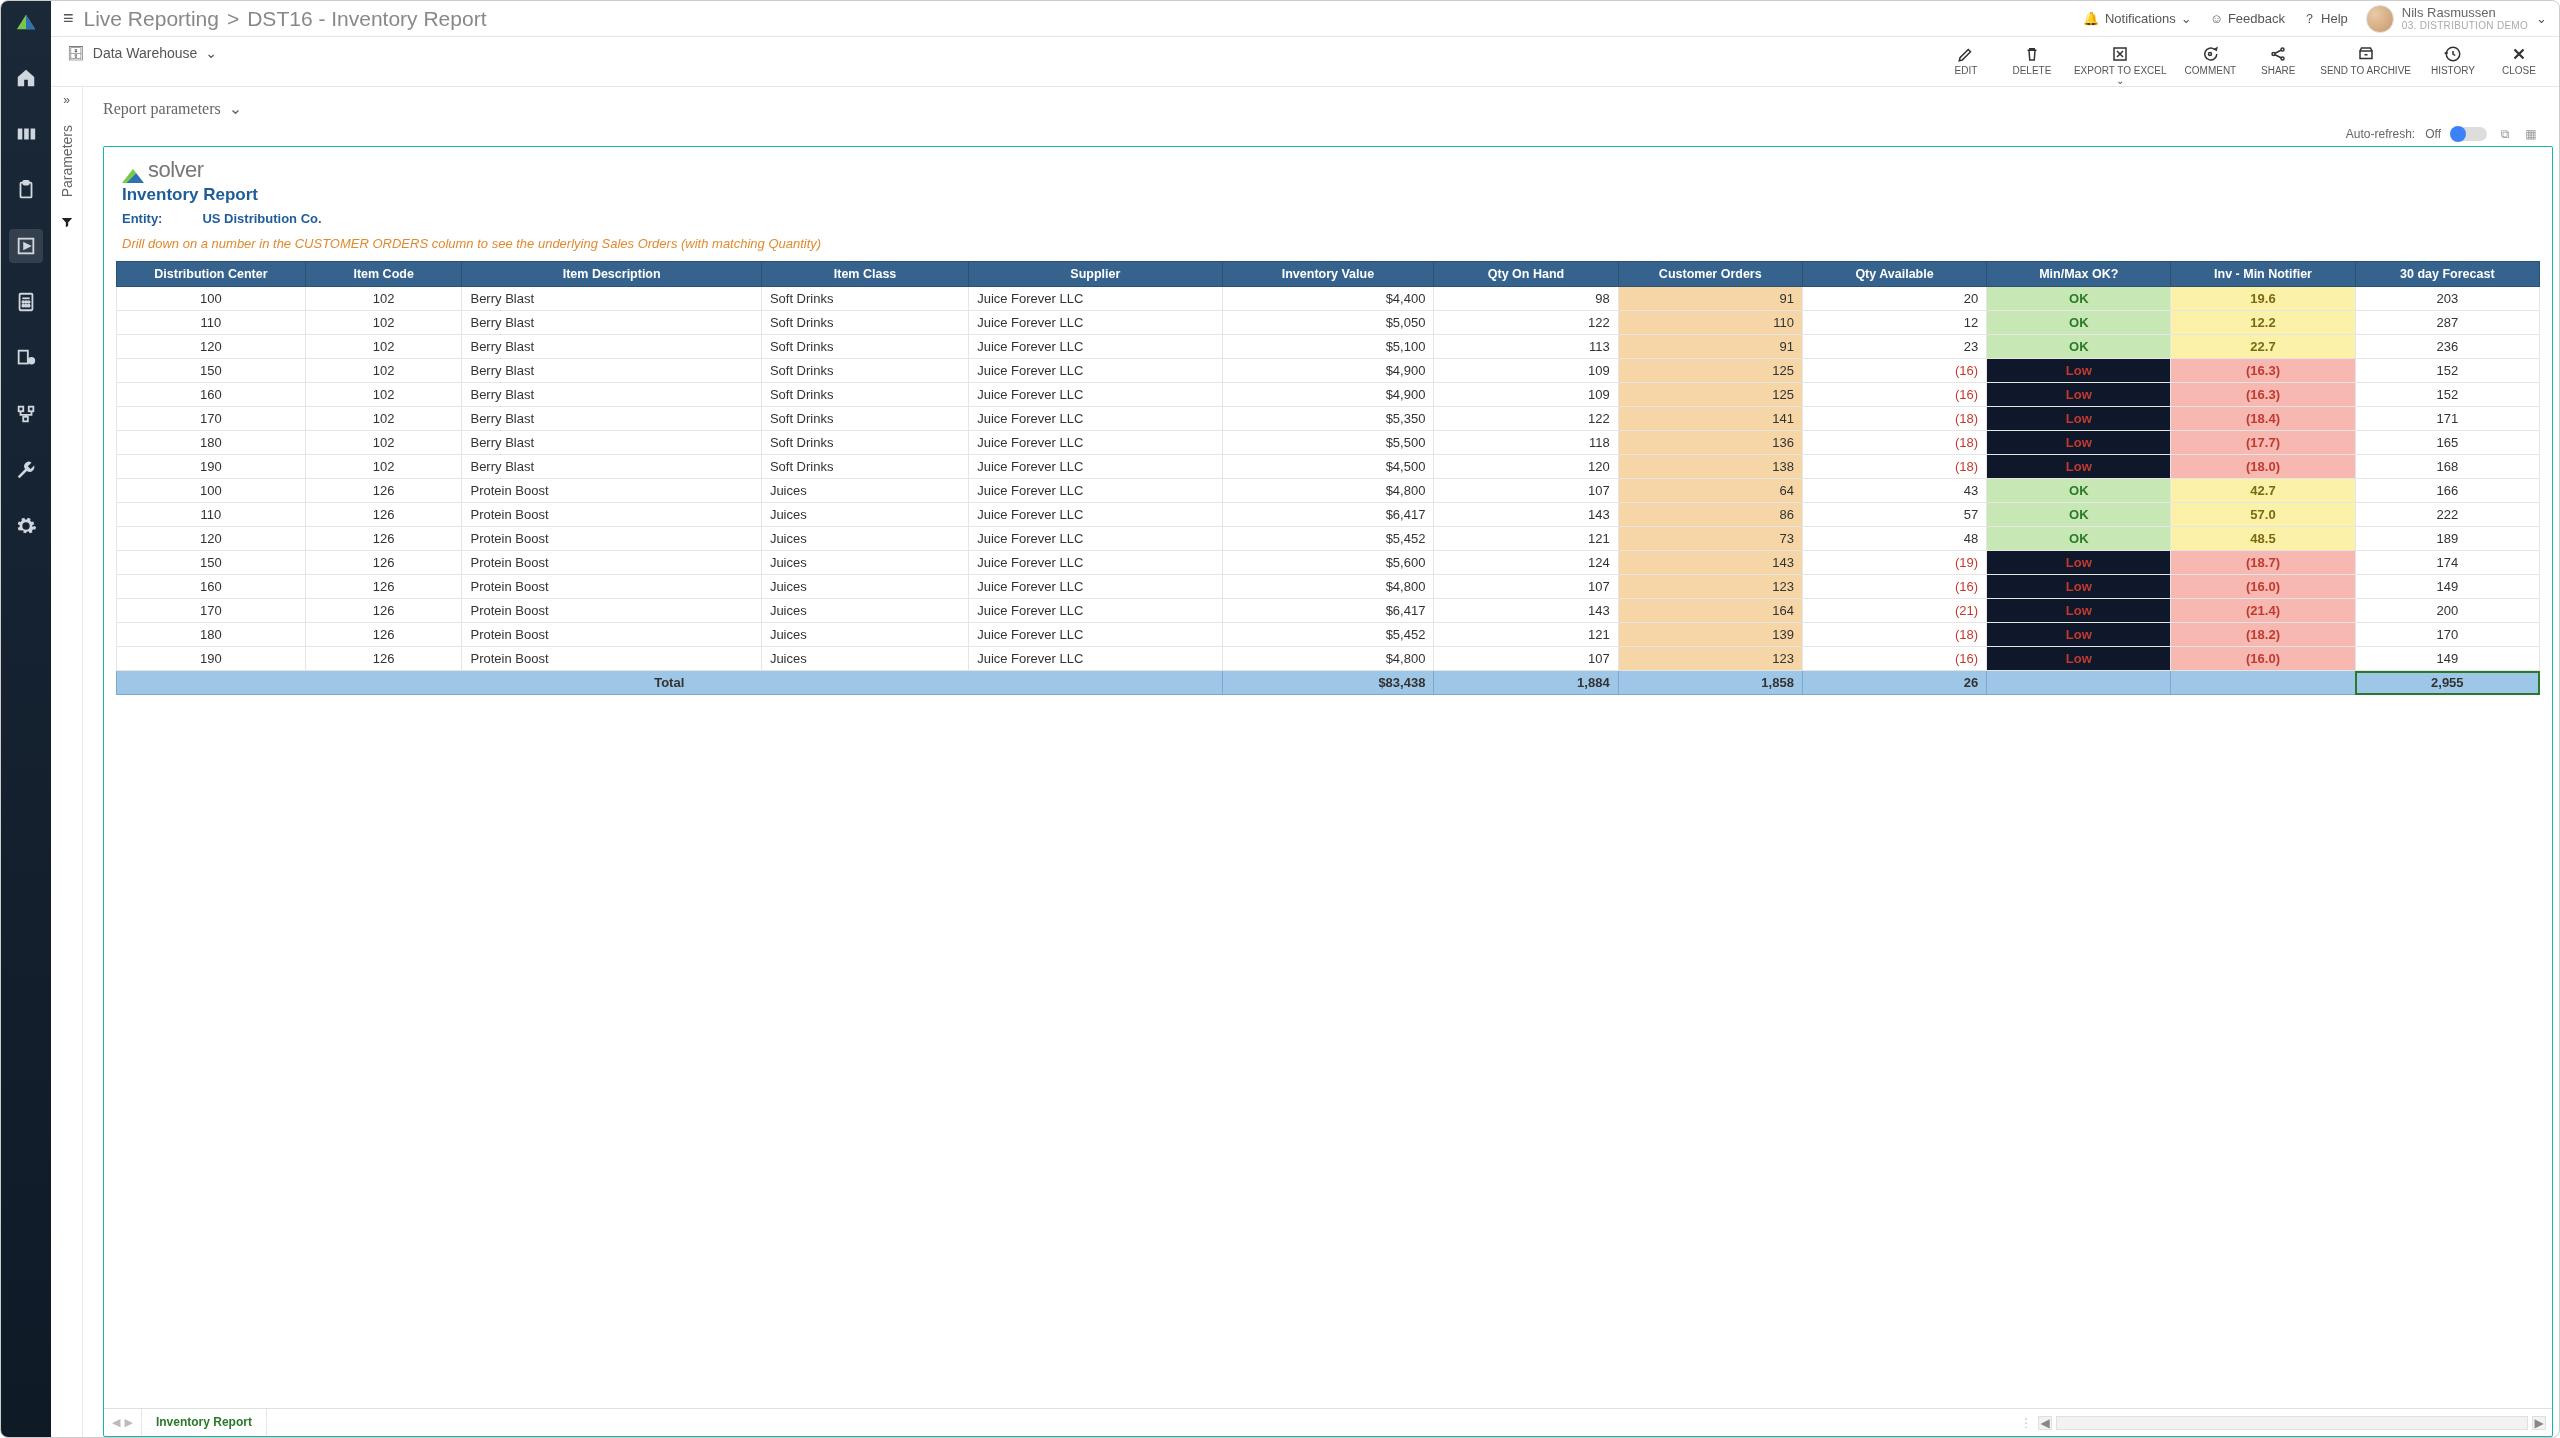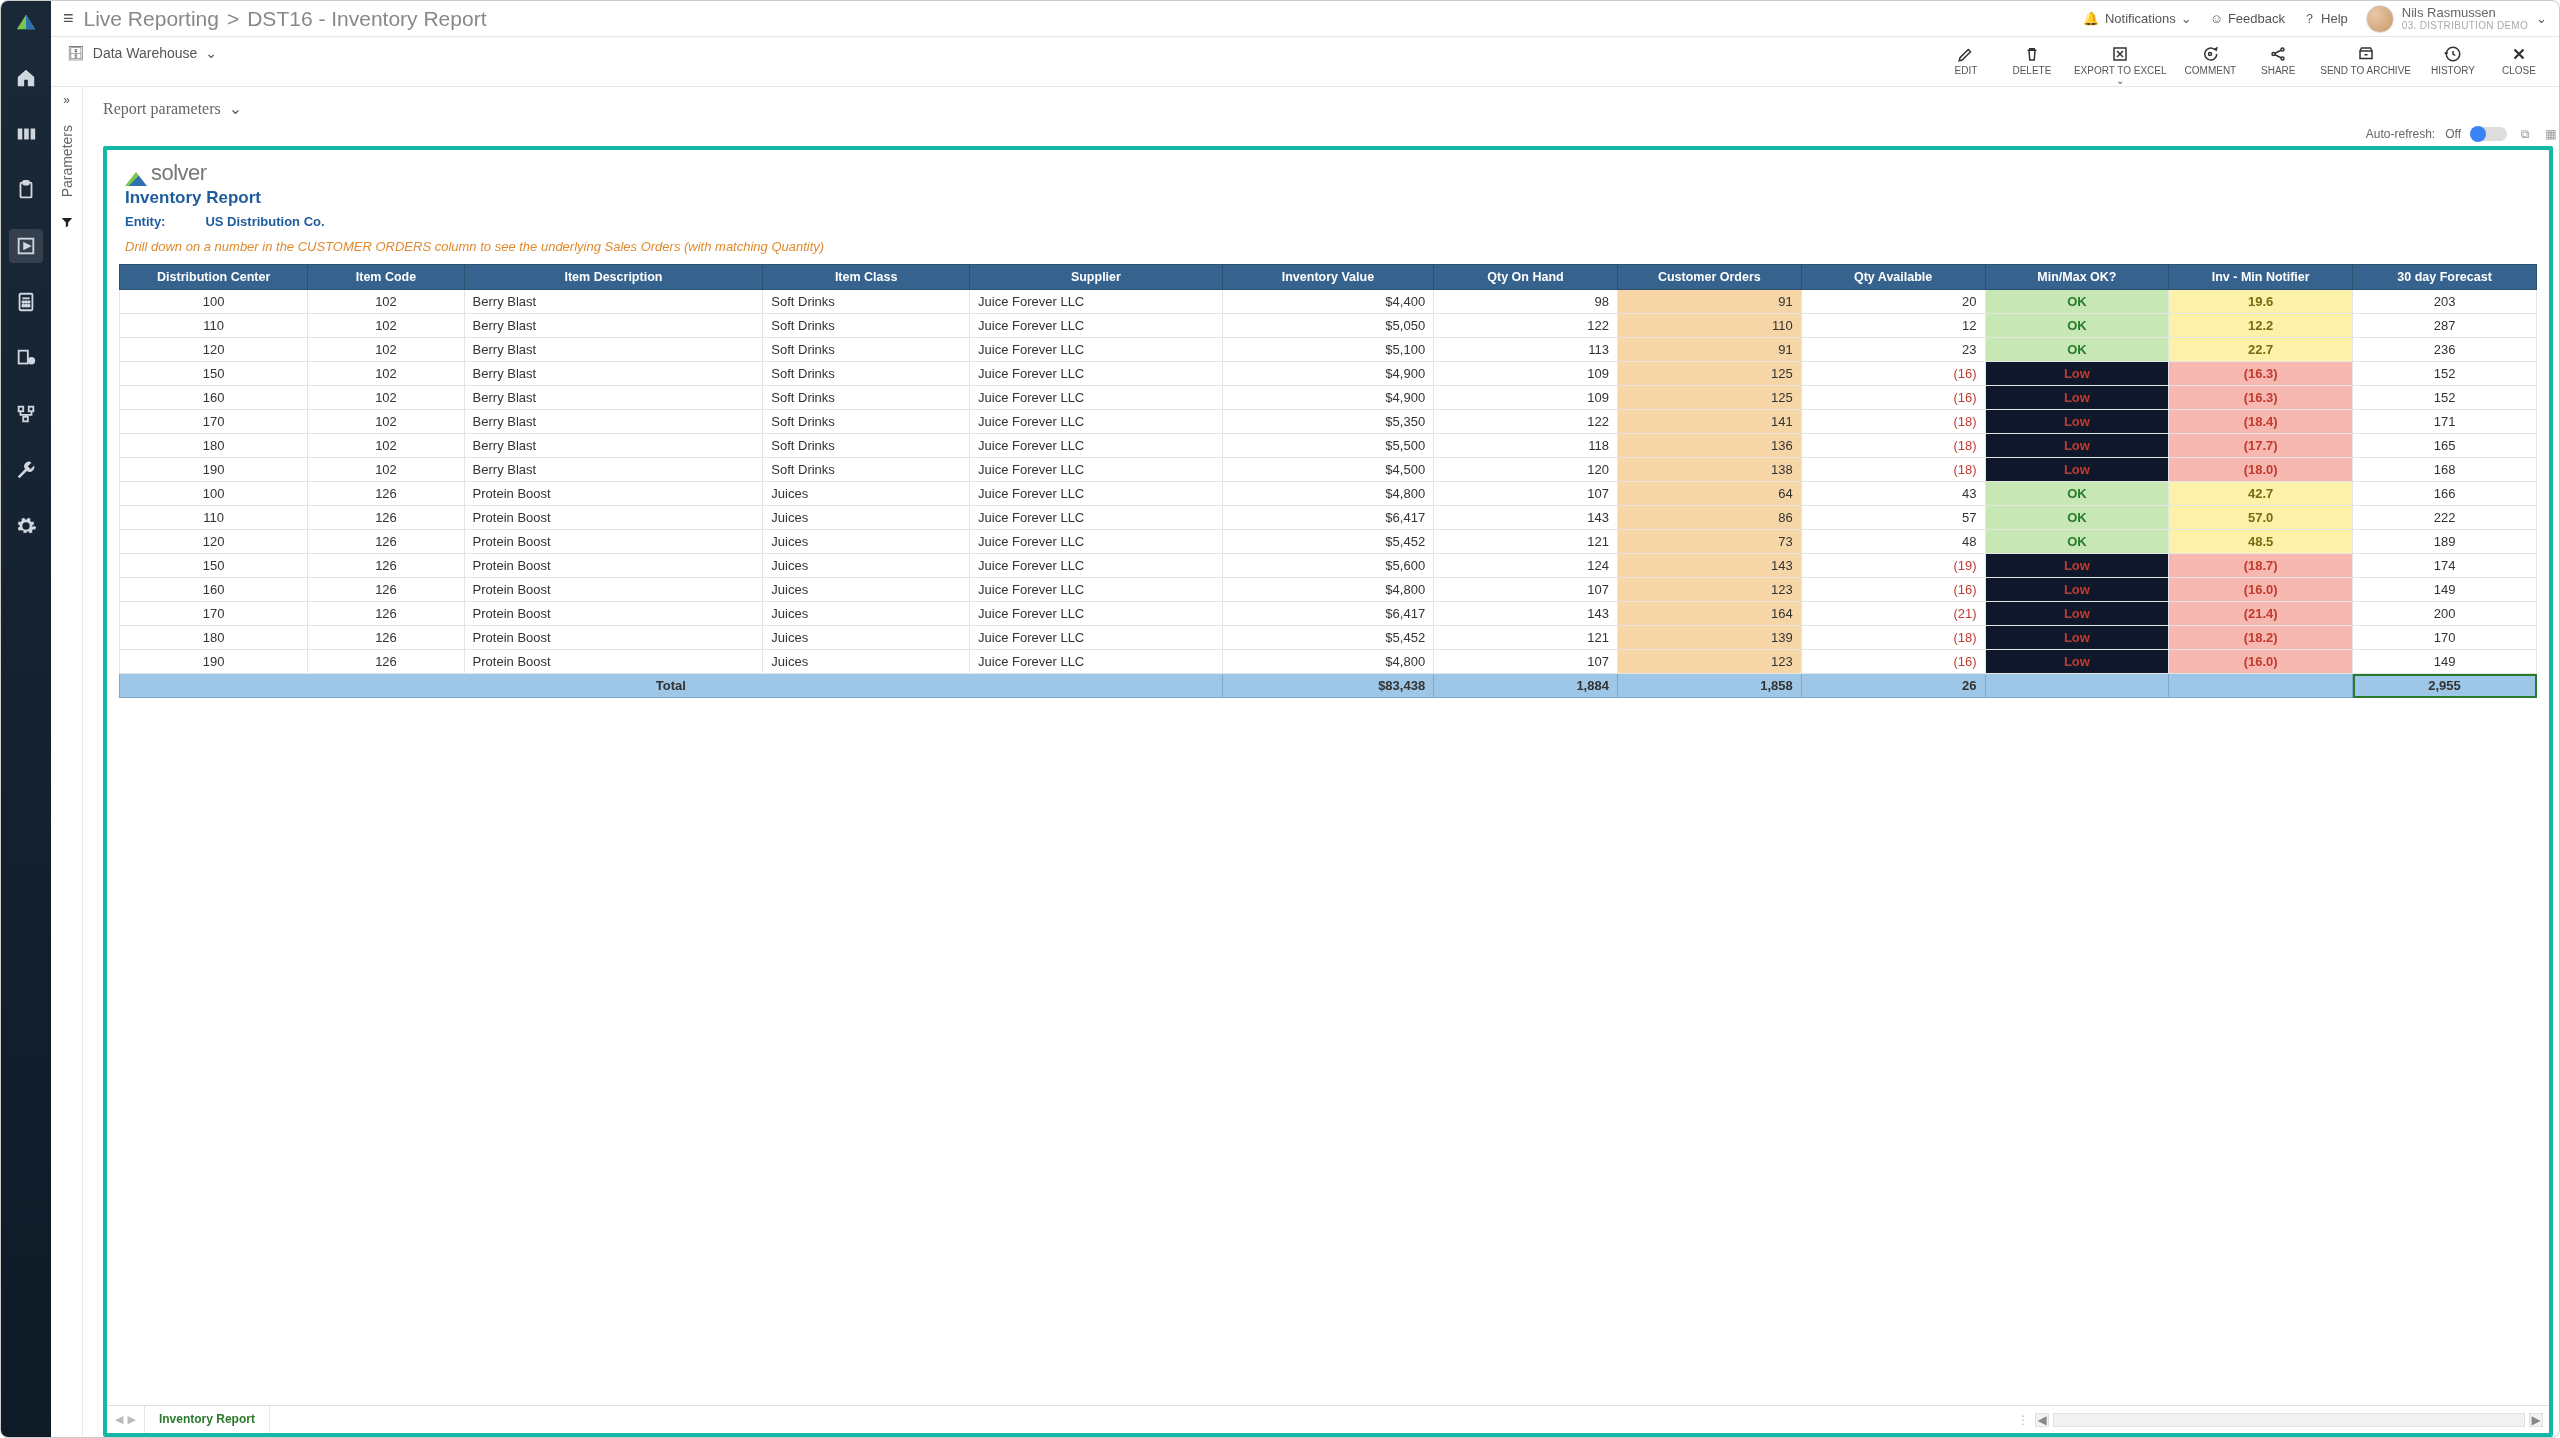--- a/index.html
+++ b/index.html
@@ -27,25 +27,25 @@
 .action { display:flex; flex-direction:column; align-items:center; gap:2px; font-size:10px; color:#555; cursor:pointer; min-width:48px; }
 .action svg { width:18px; height:18px; }
 .action .chev { font-size:10px; line-height:1; margin-top:-2px; }
 .content { flex:1; display:flex; min-height:0; }
 .param-rail { width:32px; border-right:1px solid #e8e8e8; display:flex; flex-direction:column; align-items:center; padding-top:6px; gap:10px; }
 .param-rail .rail-toggle { cursor:pointer; font-size:12px; color:#555; }
 .param-rail .rail-label { writing-mode: vertical-rl; transform: rotate(180deg); font-size:14px; color:#666; margin-top:8px; }
 .param-rail .rail-filter { cursor:pointer; margin-top:8px; color:#222; }
 .workspace { flex:1; display:flex; flex-direction:column; min-width:0; padding: 12px 0 0 20px; }
 .report-params { display:flex; align-items:center; gap:8px; color:#666; font-size:16px; cursor:pointer; margin-bottom:8px;font-family:Liberation Serif, serif; }
-.refresh-row { display:flex; align-items:center; justify-content:flex-end; gap:10px; font-size:12px; color:#666; margin-bottom:4px; }
+.refresh-row { display:flex; align-items:center; justify-content:flex-end; gap:10px; font-size:12px; color:#666; padding-right:20px; margin-bottom:4px; }
 .refresh-row .toggle { width:36px; height:14px; background:#ddd; border-radius:8px; position:relative; }
 .refresh-row .toggle .knob { width:16px; height:16px; border-radius:50%; background:#3b82f6; position:absolute; top:-1px; left:-1px; }
 .refresh-row .mini-icon { width:16px; height:16px; color:#999; cursor:pointer; display:flex; align-items:center; justify-content:center; }
-.sheet-wrap { flex:1; border:4px solid #14b8a6; border-radius:2px; margin-right:6px; display:flex; flex-direction:column; min-height:0; background:#fff; }
+.sheet-wrap { flex:1; border:1px solid #14b8a6; border-radius:2px; margin-right:6px; display:flex; flex-direction:column; min-height:0; background:#fff; }
 .sheet-scroll { flex:1; overflow:auto; }
 .report-head { padding: 10px 18px 0; }
 .logo-row { display:flex; align-items:flex-end; gap:2px; }
 .logo-mark { width:22px; height:14px; position:relative; }
 .logo-mark::before { content:""; position:absolute; inset:0; background: linear-gradient(135deg,#78c74c 50%, #2f6fb3 50%); clip-path: polygon(0 100%, 50% 0, 100% 100%); }
 .logo-text { font-size:22px; color:#777; font-weight:400; margin-left:2px; letter-spacing:-.5px; }
 .report-title { color:#1f5c9c; font-weight:700; font-size:17px; margin-top:2px; }
 .meta-row { display:flex; gap:40px; margin-top:6px; font-size:13px; }
 .meta-row .ml { color:#1f5c9c; font-weight:700; width:60px; }
 .meta-row .mv { color:#1f5c9c; font-weight:700; }

